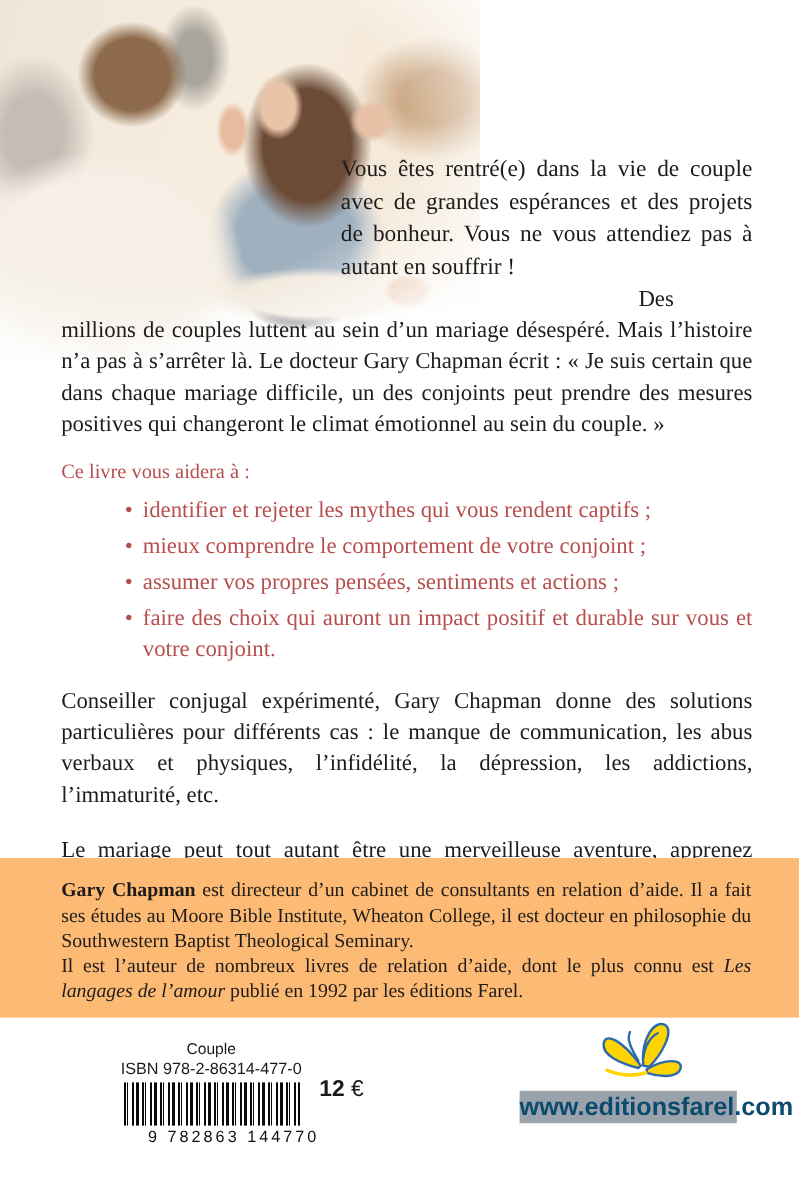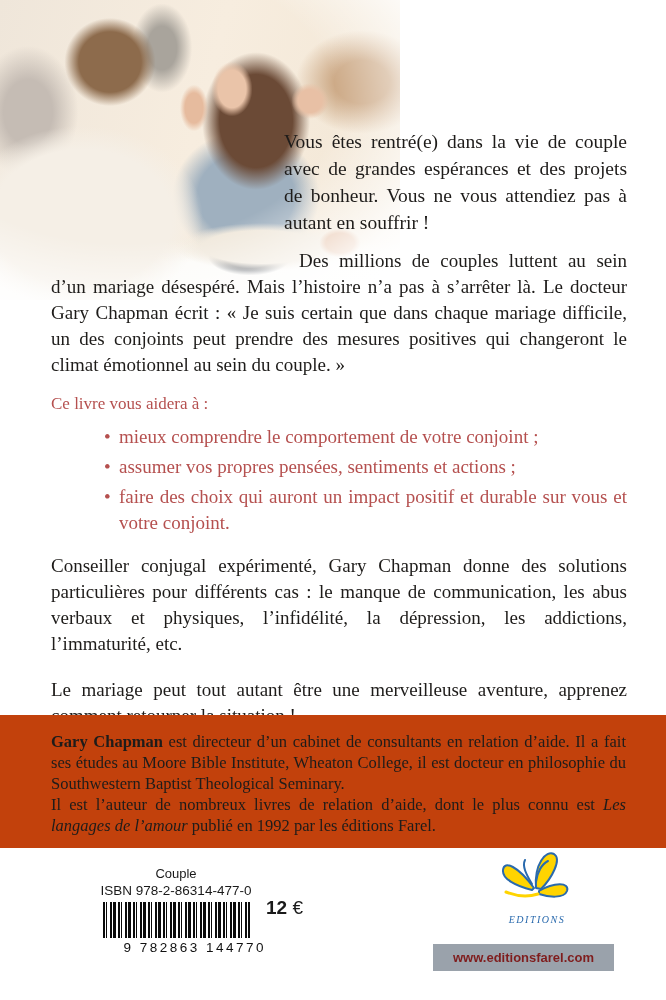--- a/index.html
+++ b/index.html
@@ -44,41 +44,41 @@
       linear-gradient(105deg, #efe6da 0%, #f7eddf 48%, #f2e6d4 100%);
     background-repeat:no-repeat;
   }
 
   p{margin:0;}
   .intro{
     padding-top:128px;
     font-size:19.5px;line-height:27px;text-align:justify;
   }
   .para{font-size:19px;line-height:26px;text-align:justify;}
-  .para-millions{clear:none;margin-top:12px;}
+  .para-millions{clear:none;margin-top:1px;}
   .first-line-spacer{float:left;width:248px;height:25px;}
 
   .help{margin-top:13px;}
   .help-heading{font-size:17px;line-height:26px;}
   .accent{color:#b5504f;}
   ul.help-list{margin:7px 0 0 0;padding:0;list-style:none;}
   ul.help-list li{
     position:relative;padding-left:68px;margin-bottom:4px;
     font-size:19px;line-height:26px;color:#b5504f;text-align:justify;
   }
   ul.help-list li::before{
     content:"\2022";position:absolute;left:53px;top:0;color:#b5504f;
   }
   .para-counselor{margin-top:17px;}
   .para-closing{margin-top:20px;}
 
   
   .bio{
     position:absolute;left:0;top:715px;width:666px;height:133px;
-    background:#c2410c;box-sizing:border-box;
+    background:#fdba74;box-sizing:border-box;
     padding:16px 40px 0 51px;
     font-size:16.5px;line-height:21px;text-align:justify;color:#1e1c1a;
   }
   .bio strong{font-weight:bold;}
   .bio em{font-style:italic;}
 
   
   .sans{font-family:"Liberation Sans","DejaVu Sans",sans-serif;}
   .category{position:absolute;left:96px;top:866px;width:160px;text-align:center;font-size:13px;color:#1a1a1a;}
   .isbn{position:absolute;left:76px;top:883px;width:200px;text-align:center;font-size:13.5px;color:#1a1a1a;}
@@ -99,22 +99,22 @@
   .farel{position:absolute;left:489px;top:848px;width:96px;text-align:center;}
   .farel-butterfly{display:block;margin:0 auto;}
   .farel-word{
     font-size:31px;font-weight:bold;color:#2a6aad;line-height:28px;margin-top:-6px;
     letter-spacing:1px;
   }
   .farel-sub{
     font-style:italic;font-size:10px;color:#2a6aad;letter-spacing:1.5px;margin-top:12px;
   }
   .website{
-    position:absolute;left:433px;top:944px;width:181px;height:27px;
-    background:#9aa2ab;color:#7f1d1d;font-weight:bold;font-size:13px;
+    position:absolute;left:433px;top:909px;width:181px;height:27px;
+    background:#9aa2ab;color:#0c4a6e;font-weight:bold;font-size:21px;
     text-align:center;line-height:27px;
   }
 </style>
 </head>
 <body>
 
 <div class="cover">
 
   <div class="flow">
 
@@ -122,20 +122,21 @@
       <div class="photo-scene"></div>
     </div>
 
     <p class="intro">Vous êtes rentré(e) dans la vie de couple avec de grandes espérances et des projets de bonheur. Vous ne vous attendiez pas à autant en souffrir&nbsp;!</p>
 
     <p class="para para-millions"><span class="first-line-spacer"></span><span>Des millions de couples luttent au sein d’un mariage désespéré. Mais l’histoire n’a pas à s’arrêter là. Le docteur Gary Chapman écrit&nbsp;: «&nbsp;Je suis certain que dans chaque mariage difficile, un des conjoints peut prendre des mesures positives qui changeront le climat émotionnel au sein du couple.&nbsp;»</span></p>
 
     <div class="help">
       <p class="help-heading accent">Ce livre vous aidera à&nbsp;:</p>
       <ul class="help-list">
+        <li><span>identifier et rejeter les mythes qui vous rendent captifs&nbsp;;</span></li>
         <li><span>mieux comprendre le comportement de votre conjoint&nbsp;;</span></li>
         <li><span>assumer vos propres pensées, sentiments et actions&nbsp;;</span></li>
         <li><span>faire des choix qui auront un impact positif et durable sur vous et votre conjoint.</span></li>
       </ul>
     </div>
 
     <p class="para para-counselor">Conseiller conjugal expérimenté, Gary Chapman donne des solutions particulières pour différents cas&nbsp;: le manque de communication, les abus verbaux et physiques, l’infidélité, la dépression, les addictions, l’immaturité, etc.</p>
 
     <p class="para para-closing">Le mariage peut tout autant être une merveilleuse aventure, apprenez comment retourner la situation&nbsp;!</p>
 

